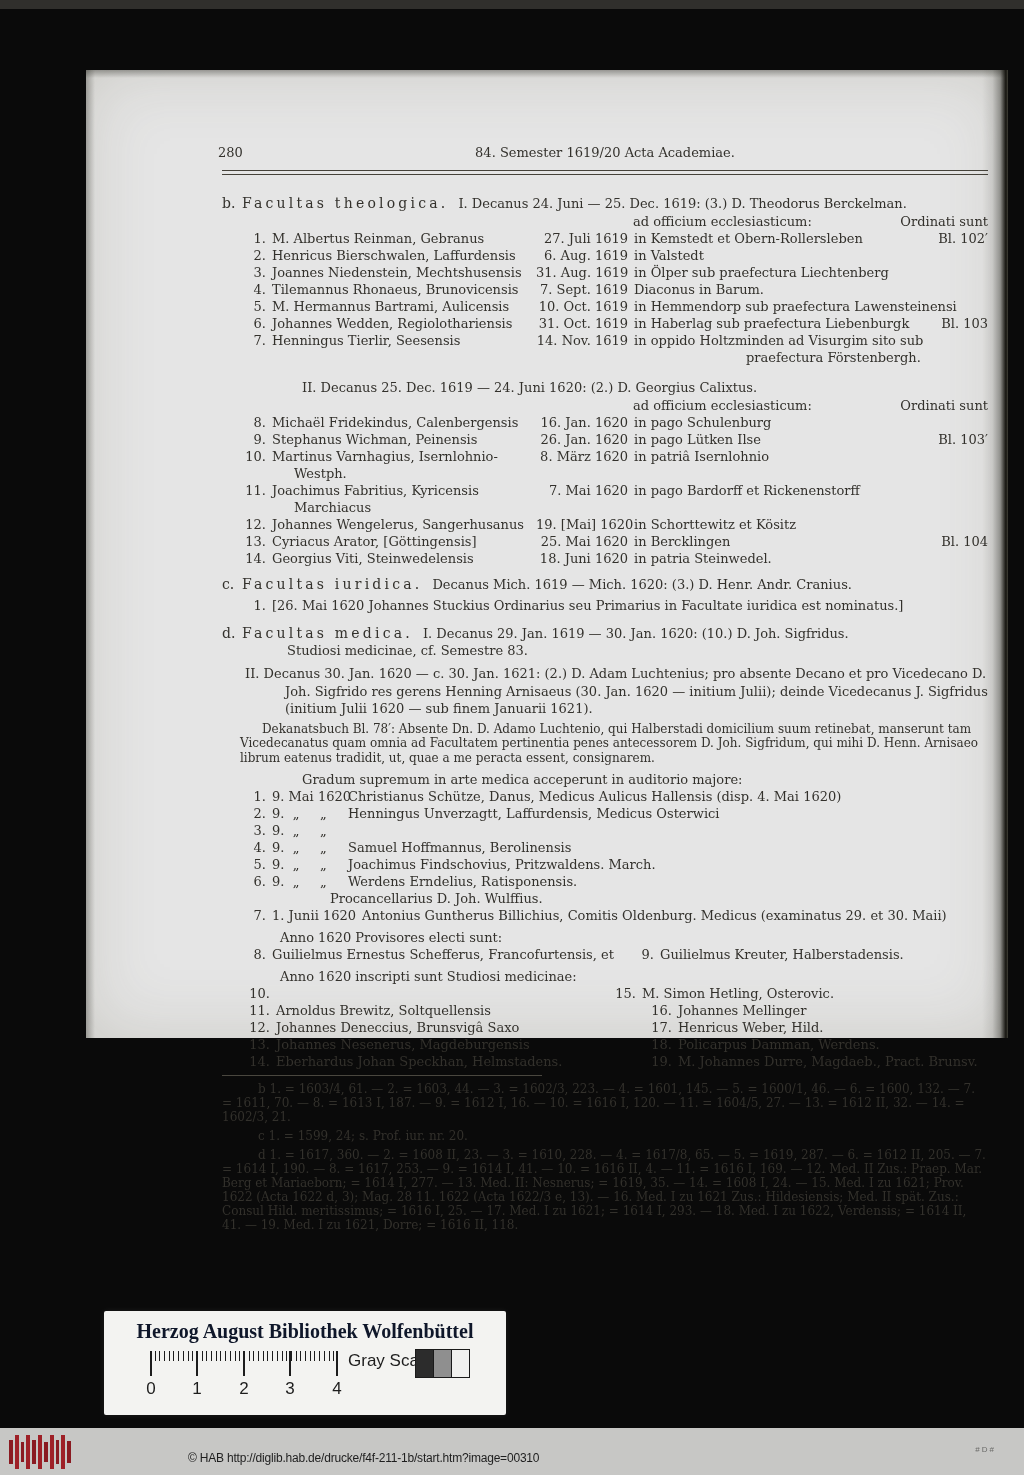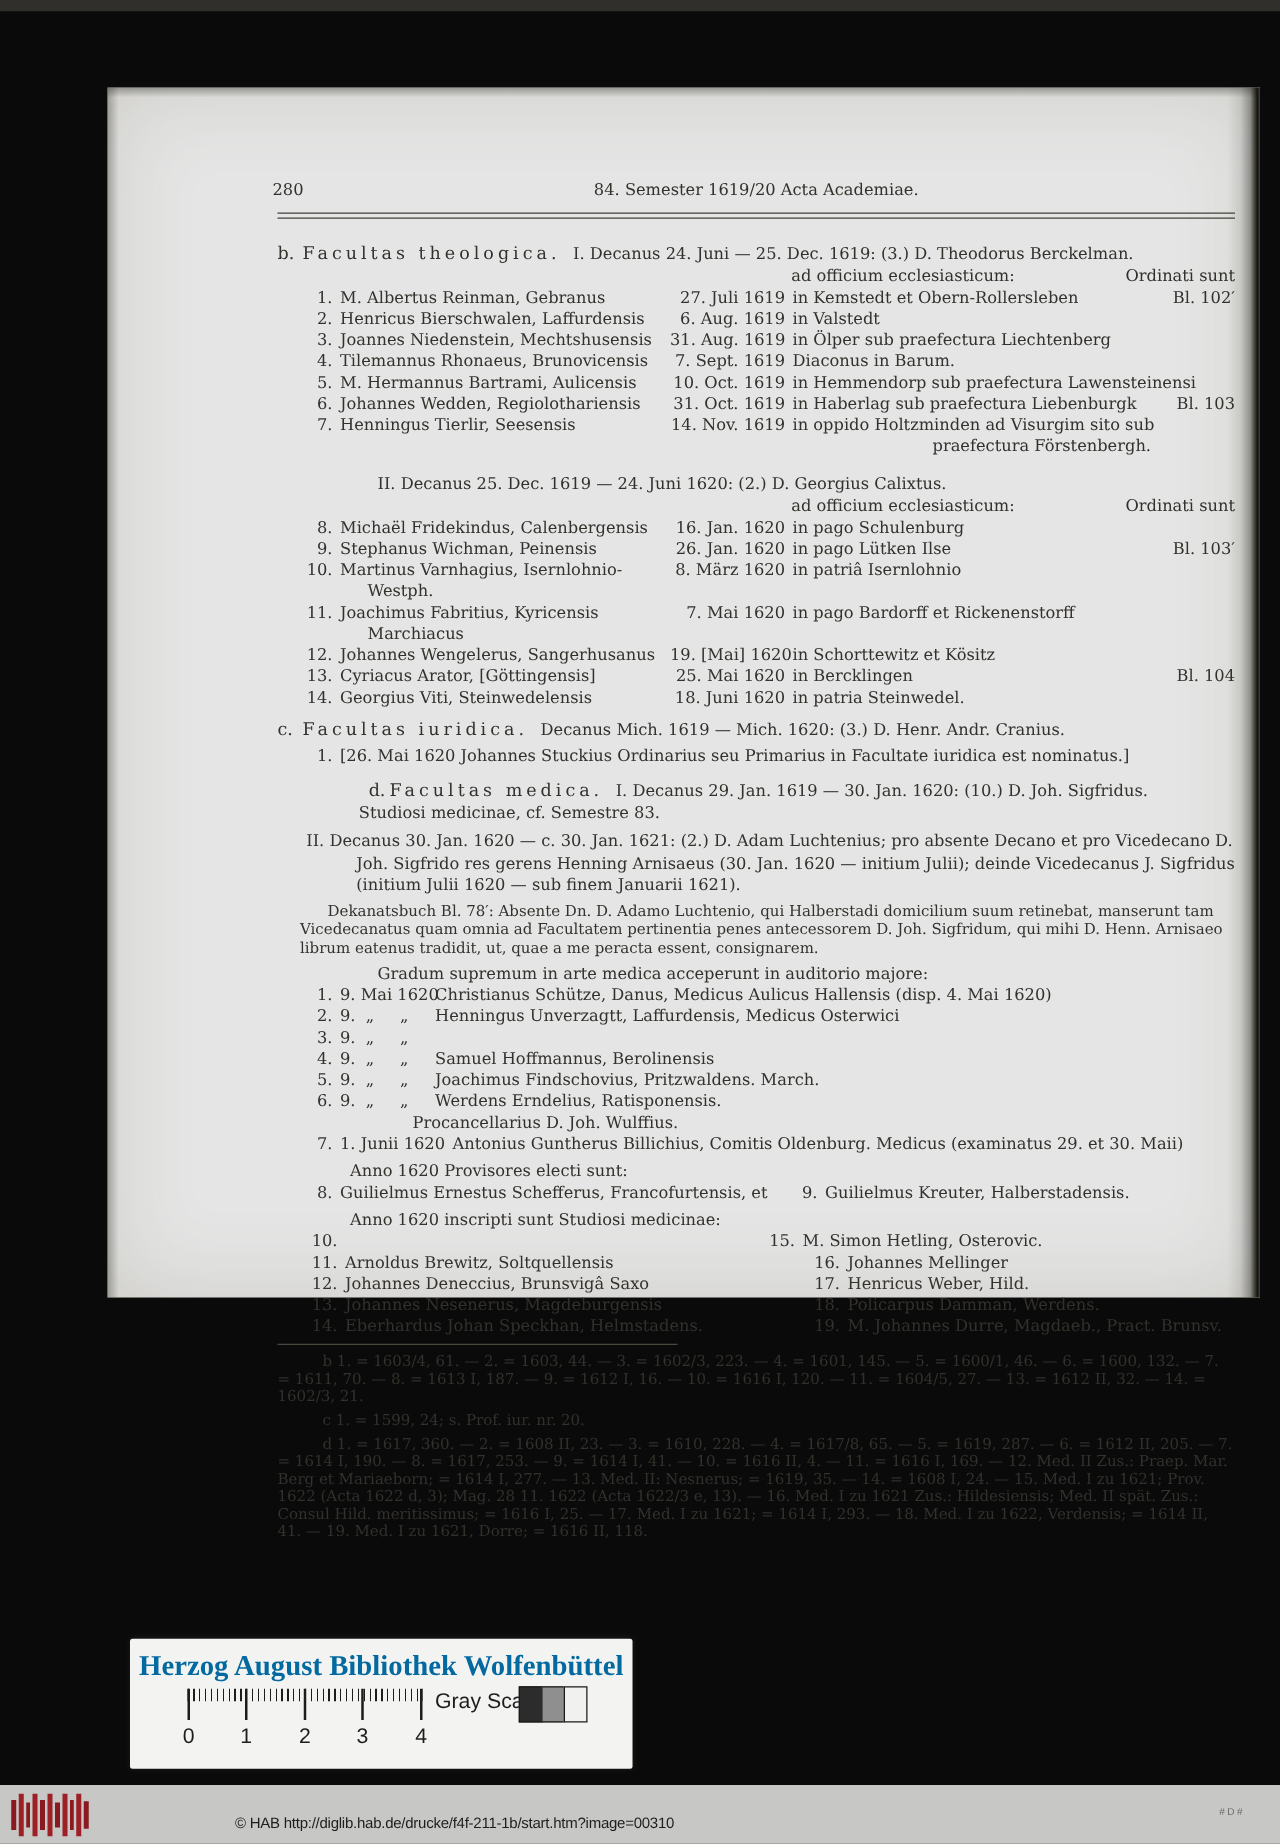--- a/index.html
+++ b/index.html
@@ -20,21 +20,21 @@
   .content{position:absolute;left:136px;top:74px;width:766px;color:#33312c;
            font-size:13px;line-height:17px;}
   .header-row{position:relative;height:18px;}
   .pageno{position:absolute;left:-4px;top:0;}
   .run-title{position:absolute;left:0;top:0;width:100%;text-align:center;}
   .bold{font-weight:normal;}
   .rule{margin-top:8px;height:3px;border-top:1px solid #45423a;border-bottom:1px solid #45423a;}
 
   .sec-head{margin-top:20px;font-size:14px;white-space:nowrap;}
   .sec-head.c{margin-top:9px;}
-  .sec-head.d{margin-top:11px;text-align:center;}
+  .sec-head.d{margin-top:11px;}
   .sec-letter{display:inline-block;width:20px;}
   .fac-name{letter-spacing:3.2px;margin-right:10px;}
   .sec-dean{font-size:13px;}
 
   .cols-row{position:relative;margin-top:1px;height:17px;text-align:right;}
   .lab-ordinati{margin-left:18px;}
   .lab-officium{position:absolute;left:411px;top:0;}
 
   .erow{display:grid;grid-template-columns:26px 258px 92px 1fr 56px;column-gap:6px;
         margin-left:18px;height:17px;white-space:nowrap;}
@@ -58,21 +58,21 @@
   .irow{display:grid;grid-template-columns:30px 360px 30px 1fr;column-gap:6px;margin-left:18px;height:17px;white-space:nowrap;}
 
   .fn-rule{margin-top:5px;width:320px;border-top:1px solid #4a473f;}
   .fn{font-size:12px;line-height:14px;text-indent:36px;margin-top:6px;}
   .fn.fc,.fn.fd{margin-top:5px;}
 
   
   .color-card{position:absolute;left:104px;top:1311px;width:402px;height:104px;background:#f3f3f1;
               border-radius:2px;box-shadow:0 0 6px rgba(255,255,255,.08);}
   .card-title{margin-top:9px;text-align:center;font-family:"Liberation Serif",serif;
-              font-weight:bold;font-size:23px;color:#0369a1;}
+              font-weight:bold;font-size:20px;color:#0f172a;}
   .ruler{position:absolute;left:46px;top:40px;width:188px;height:52px;}
   .minor-ticks{position:absolute;left:0;top:0;width:100%;height:10px;
                background:repeating-linear-gradient(to right,#1d1d1d 0 1px,transparent 1px 4.7px);}
   .major-tick{position:absolute;top:0;width:2px;height:25px;background:#1d1d1d;}
   .ruler-num{position:absolute;top:28px;transform:translateX(-50%);
              font-family:"Liberation Sans",sans-serif;font-size:17px;color:#1d1d1d;}
   .grayscale-label{position:absolute;left:244px;top:40px;font-family:"Liberation Sans",sans-serif;
                    font-size:17px;color:#1d1d1d;}
   .patches{position:absolute;left:312px;top:38px;display:flex;}
   .patch{width:17px;height:27px;border:1px solid #1a1a1a;margin-left:-1px;}

